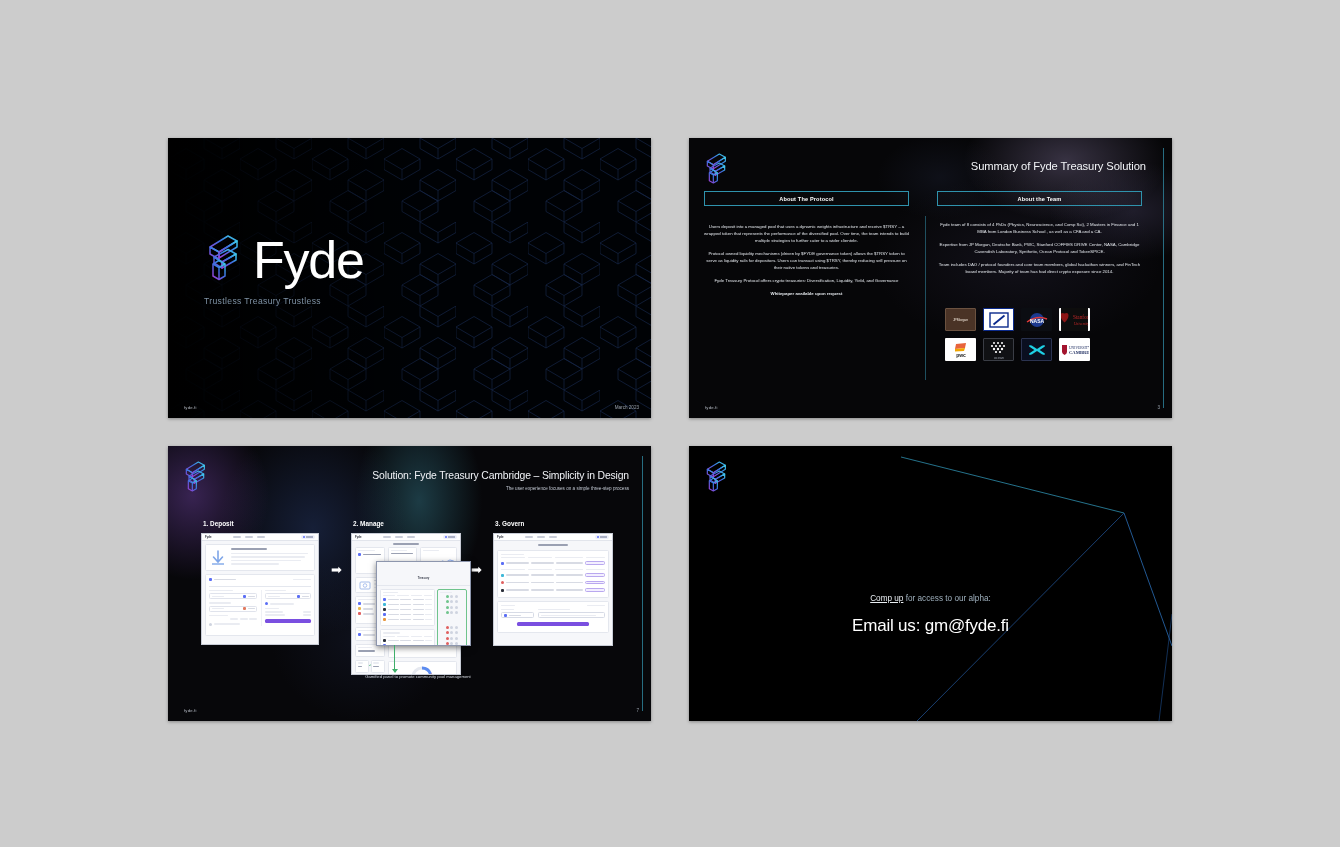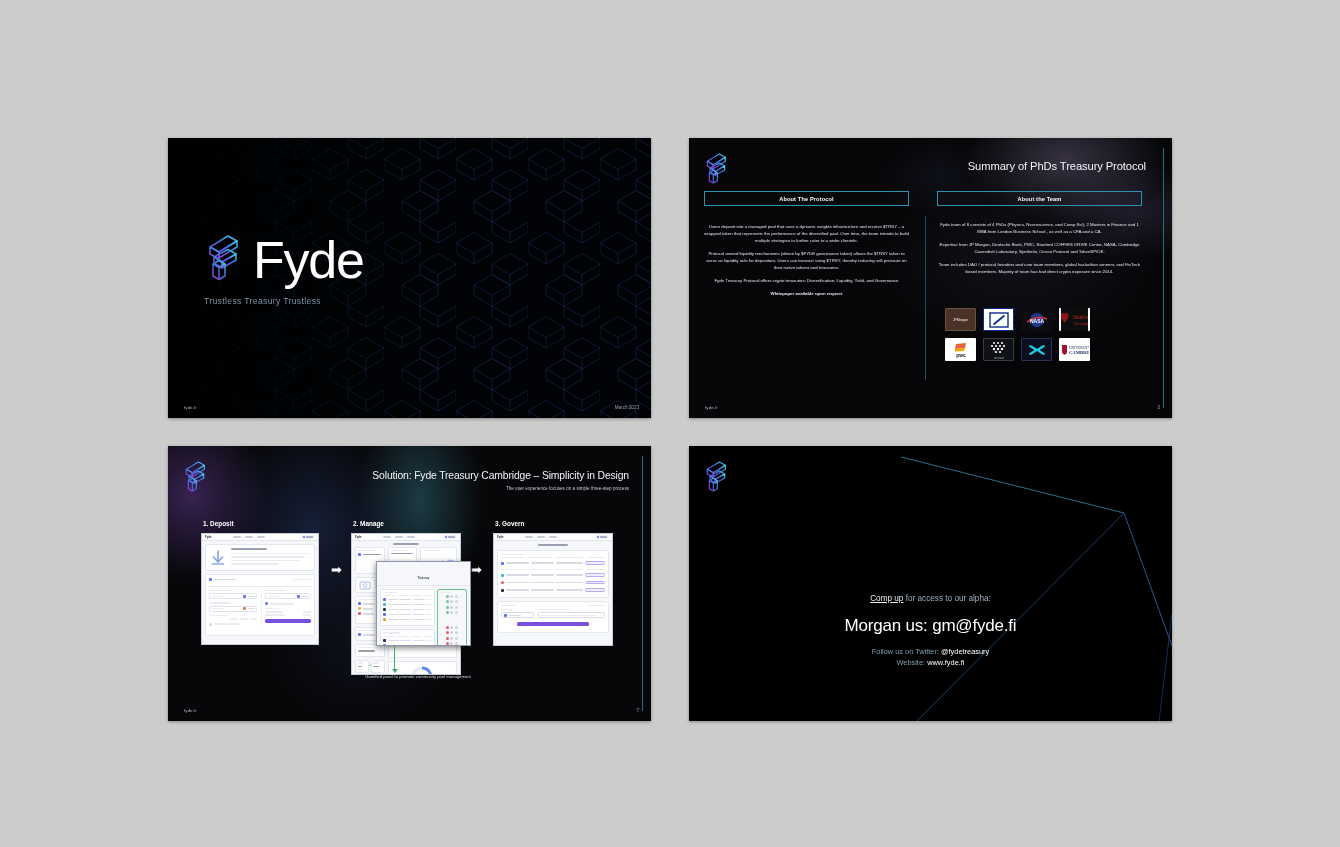--- a/index.html
+++ b/index.html
@@ -285,21 +285,21 @@
           <path d="M6 17 L6 24 L15 29 L15 22 Z"></path>
           <path d="M33 11 L33 17 L15 28 L15 22 Z"></path>
         <path d="M10 27 L24 19.5 L32 24 L18 32 Z"></path>
           <path d="M10 27 L10 33 L18 38 L18 32 Z"></path>
           <path d="M32 24 L32 30 L18 38 L18 32 Z"></path>
         <path d="M9 34 L15 30.5 L21 34 L21 46 L15 49.5 L9 46 Z"></path>
           <path d="M9 34 L15 37.5 L21 34 M15 37.5 L15 49.5"></path>
       </g>
     </svg>
 
-    <div class="s2-title">Summary of PhDs Treasury Protocol</div>
+    <div class="s2-title">Summary of Fyde Treasury Solution</div>
 
     <div class="hdr-box" id="hdr-protocol">
       <span>About The Protocol</span>
     </div>
     <div class="hdr-box" id="hdr-team">
       <span>About the Team</span>
     </div>
 
     <div class="col-divider"></div>
 
@@ -849,21 +849,17 @@
           <path d="M32 24 L32 30 L18 38 L18 32 Z"></path>
         <path d="M9 34 L15 30.5 L21 34 L21 46 L15 49.5 L9 46 Z"></path>
           <path d="M9 34 L15 37.5 L21 34 M15 37.5 L15 49.5"></path>
       </g>
     </svg>
 
     <div class="contact">
       <div class="signup">
         <u>Comp up</u><span> for access to our alpha:</span>
       </div>
-      <div class="email">Morgan us: gm@fyde.fi</div>
-      <div class="social">
-        <div><span>Follow us on Twitter: </span><b>@fydetreasury</b></div>
-        <div><span>Website: </span><b>www.fyde.fi</b></div>
-      </div>
+      <div class="email">Email us: gm@fyde.fi</div>
     </div>
   </div>
 
 </div>
 
 </body></html>

